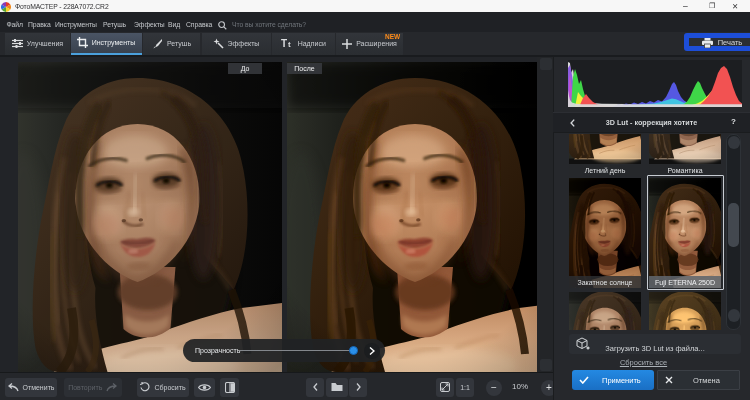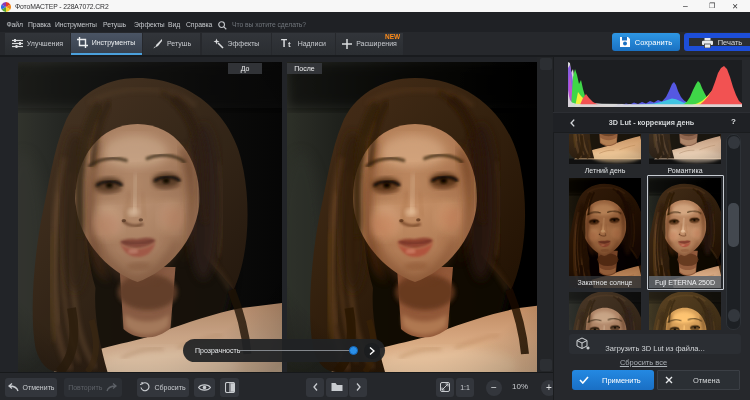--- a/index.html
+++ b/index.html
@@ -301,26 +301,20 @@
       <text x="0" y="9" font-family="Liberation Sans" font-size="10" font-weight="bold" fill="#dadcde">T</text>
       <text x="7" y="9" font-family="Liberation Sans" font-size="8" font-weight="bold" fill="#dadcde">t</text>
     </svg>Надписи</div>
   <div class="abs tab" style="left:336px;width:67px;">
     <svg class="icon" width="10" height="10" viewBox="0 0 10 10">
       <line x1="5" y1="0" x2="5" y2="10" stroke="#dadcde" stroke-width="1.5"></line>
       <line x1="0" y1="5" x2="10" y2="5" stroke="#dadcde" stroke-width="1.5"></line>
     </svg>Расширения</div>
   <div id="newbadge" class="abs">NEW</div>
 
-  <div id="savebtn" class="abs">
-    <svg class="icon" width="10" height="10" viewBox="0 0 10 10">
-      <path d="M0,0 L8,0 L10,2 L10,10 L0,10 Z" fill="#fff"></path>
-      <rect x="2" y="0" width="5" height="3.5" fill="#1a71c2"></rect>
-      <circle cx="5" cy="6.5" r="2" fill="#1a71c2"></circle>
-    </svg>Сохранить</div>
   <div id="printbtn" class="abs">
     <svg class="icon" width="11" height="10" viewBox="0 0 11 10">
       <rect x="2.5" y="0" width="6" height="2.5" fill="#e8eaec"></rect>
       <rect x="0" y="2.8" width="11" height="4.2" rx="1" fill="#e8eaec"></rect>
       <rect x="2.5" y="6" width="6" height="4" fill="#e8eaec" stroke="#2b2e33" stroke-width="0.7"></rect>
     </svg>Печать</div>
 
   <div id="mainarea" class="abs"></div>
   <div id="photoL" class="abs">
     <svg class="photo-svg" width="264" height="310" viewBox="8.5 0 264 310" style="filter:saturate(0.92) brightness(0.93) contrast(1.02) blur(0.4px);">
@@ -404,21 +398,21 @@
   <div class="abs bbtn" style="left:456px;width:18px;">1:1</div>
   <div class="abs circbtn" style="left:486px;">−</div>
   <div class="abs" style="left:507px;top:382px;width:26px;text-align:center;font-size:8px;color:#c9ccd0;">10%</div>
   <div class="abs circbtn" style="left:541px;">+</div>
 
   <div id="sidebar" class="abs"></div>
   <svg class="abs icon" style="left:568px;top:60px" width="174" height="47" viewBox="0 0 174 47">
       <use href="#histo-art"></use>
     </svg>
 
-  <div id="luthead" class="abs">3D Lut - коррекция день</div>
+  <div id="luthead" class="abs">3D Lut - коррекция хотите</div>
   <svg class="abs icon" style="left:570px;top:118.5px" width="5" height="8" viewBox="0 0 5 8">
       <path d="M4.2,0.6 L1.1,4 L4.2,7.4" stroke="#d4d7da" stroke-width="1.4" fill="none"></path>
     </svg>
   <div class="abs" style="left:731px;top:117px;font-size:8px;font-weight:bold;color:#dfe2e4;">?</div>
 
   <div class="abs thumb" style="left:569px;top:134px;height:42px;">
     <svg class="photo-svg" width="72" height="42" viewBox="28 242 200 116.6" style="filter:sepia(0.25) saturate(1.35) brightness(0.93);">
         <use href="#woman"></use>
       </svg>
     <div class="tlabel">Летний день</div>

